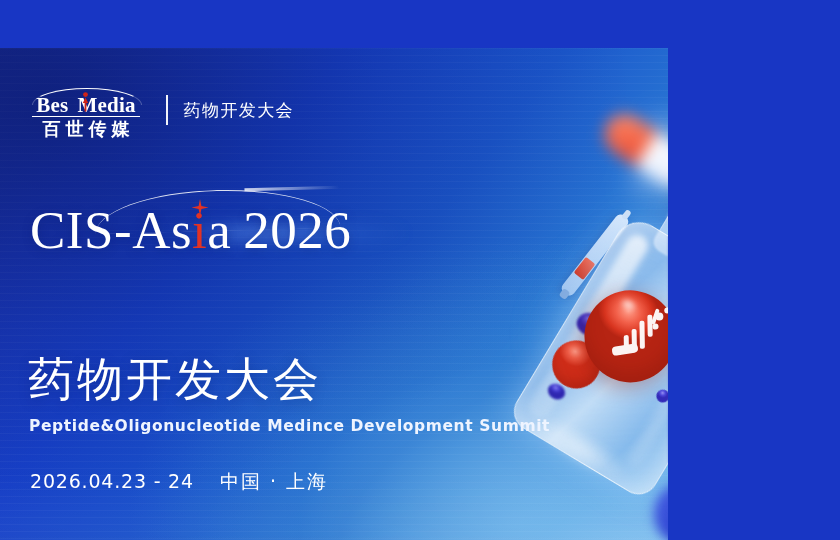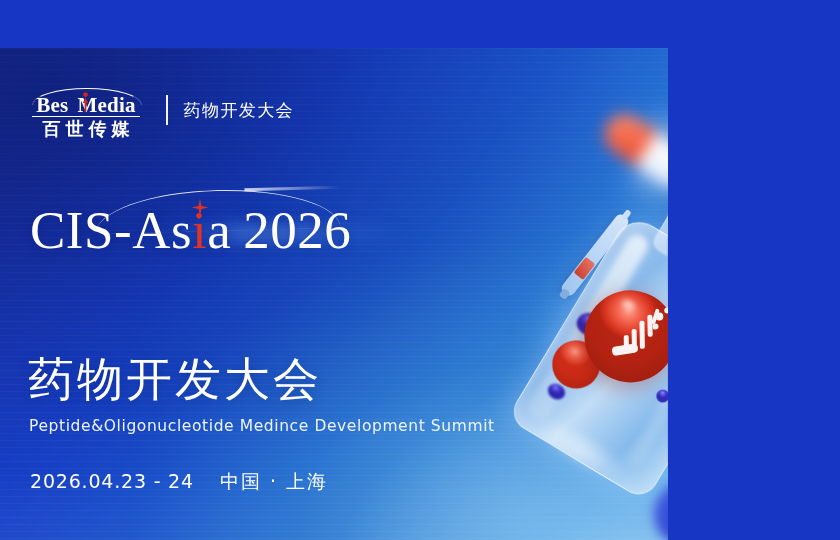--- a/index.html
+++ b/index.html
@@ -108,21 +108,21 @@
   .cn-line2{
     position:absolute;left:28px;top:308px;
     font-family:"DejaVu Sans","Liberation Sans",sans-serif;
     font-size:46px;font-weight:300;color:#ffffff;
     letter-spacing:3px;line-height:1;white-space:nowrap;
     text-shadow:0 3px 12px rgba(8,30,110,.35);
   }
   .en-sub{
     position:absolute;left:29px;top:369px;
     font-family:"DejaVu Sans","Liberation Sans",sans-serif;
-    font-size:15.5px;font-weight:400;color:#eef4ff;letter-spacing:.6px;white-space:nowrap;
+    font-size:15.5px;font-weight:700;color:#eef4ff;letter-spacing:.6px;white-space:nowrap;
   }
   .date-line{
     position:absolute;left:30px;top:421px;
     font-family:"DejaVu Sans","Liberation Sans",sans-serif;
     font-size:19px;font-weight:400;color:#ffffff;letter-spacing:.8px;white-space:nowrap;
   }
   .date-line .loc{margin-left:26px;letter-spacing:2px;}
 
   
   .art{position:absolute;left:0;top:0;width:840px;height:540px;pointer-events:none;}

